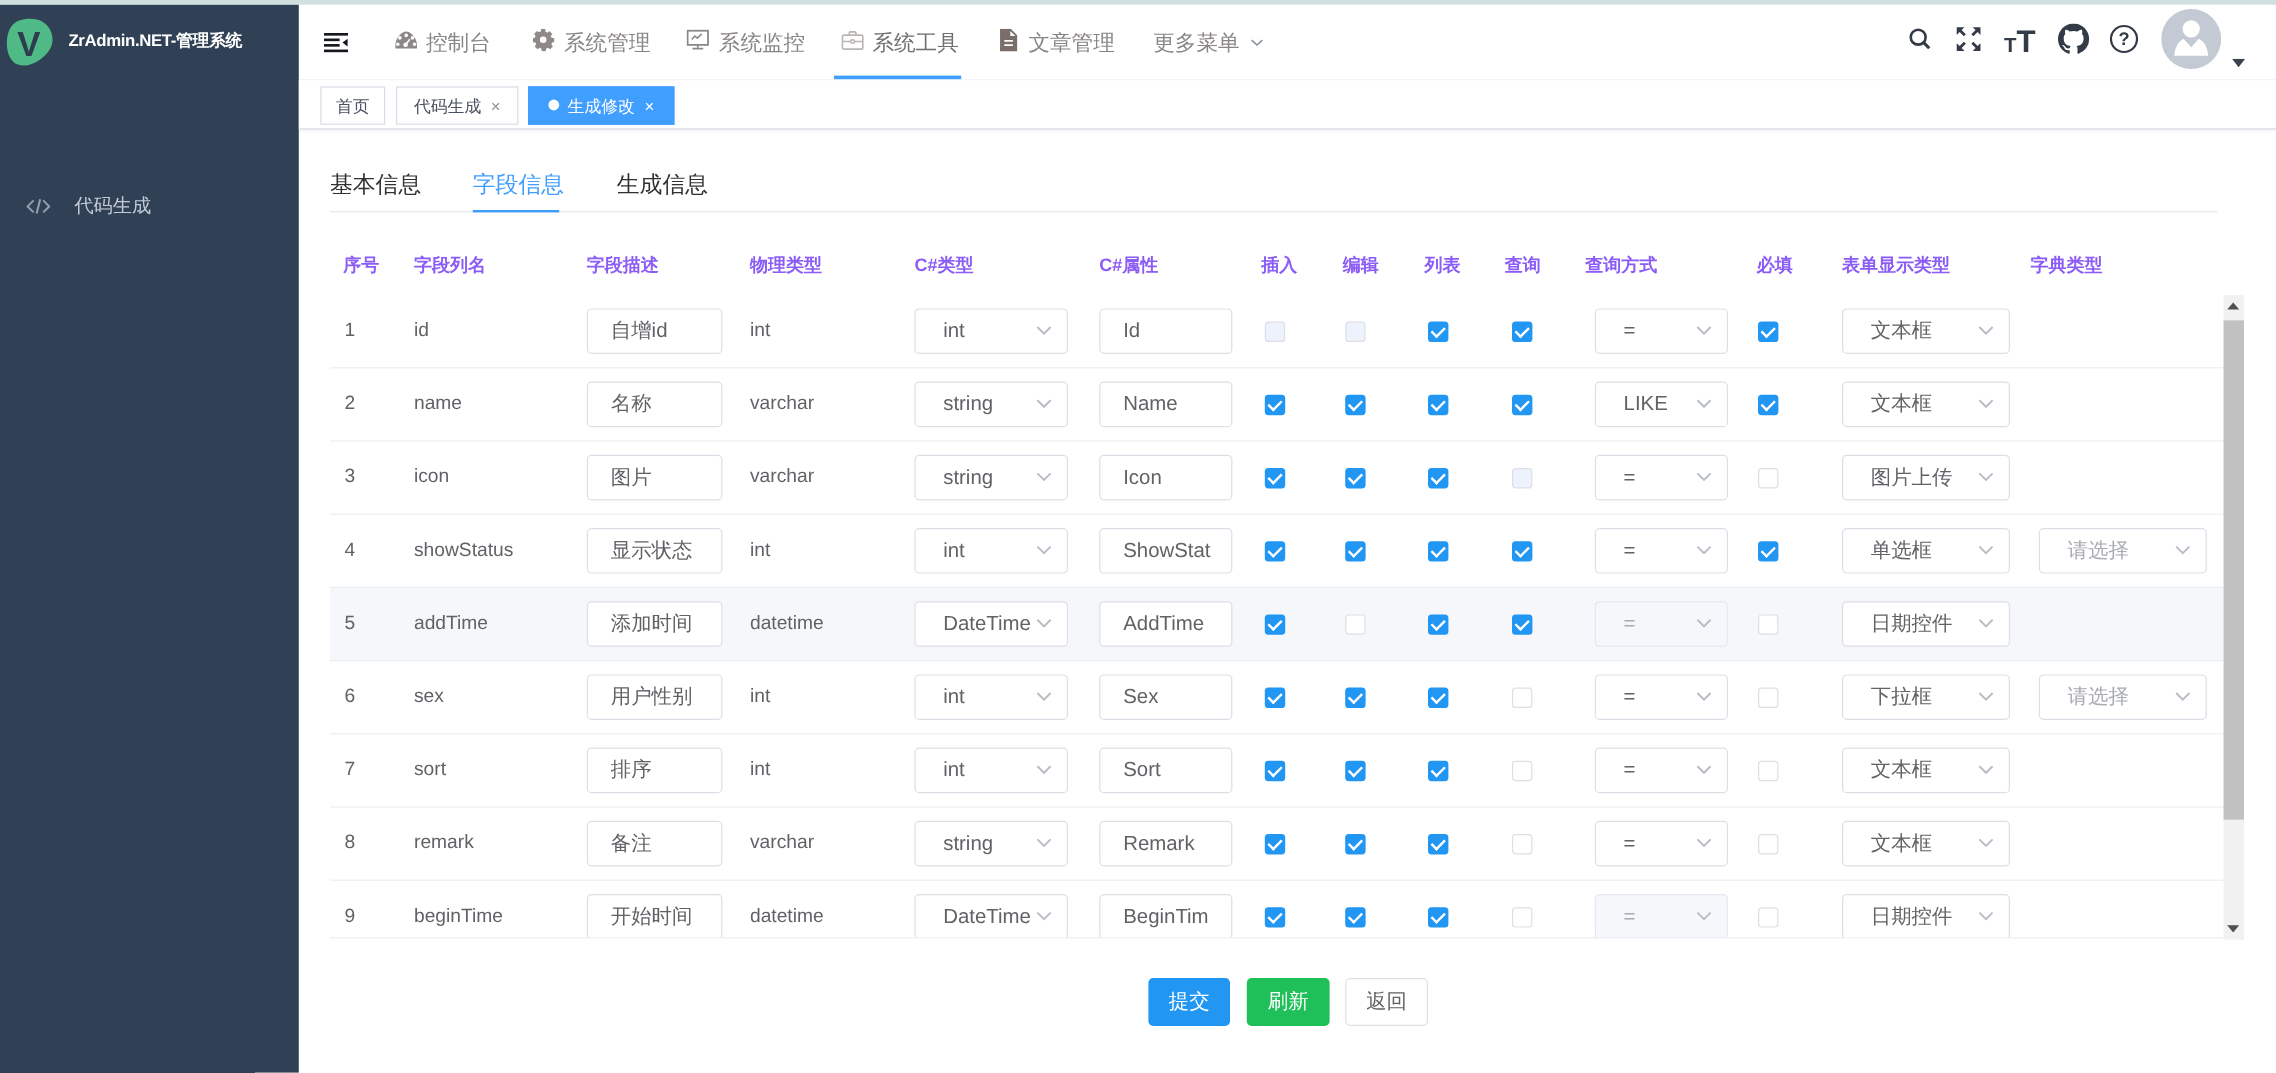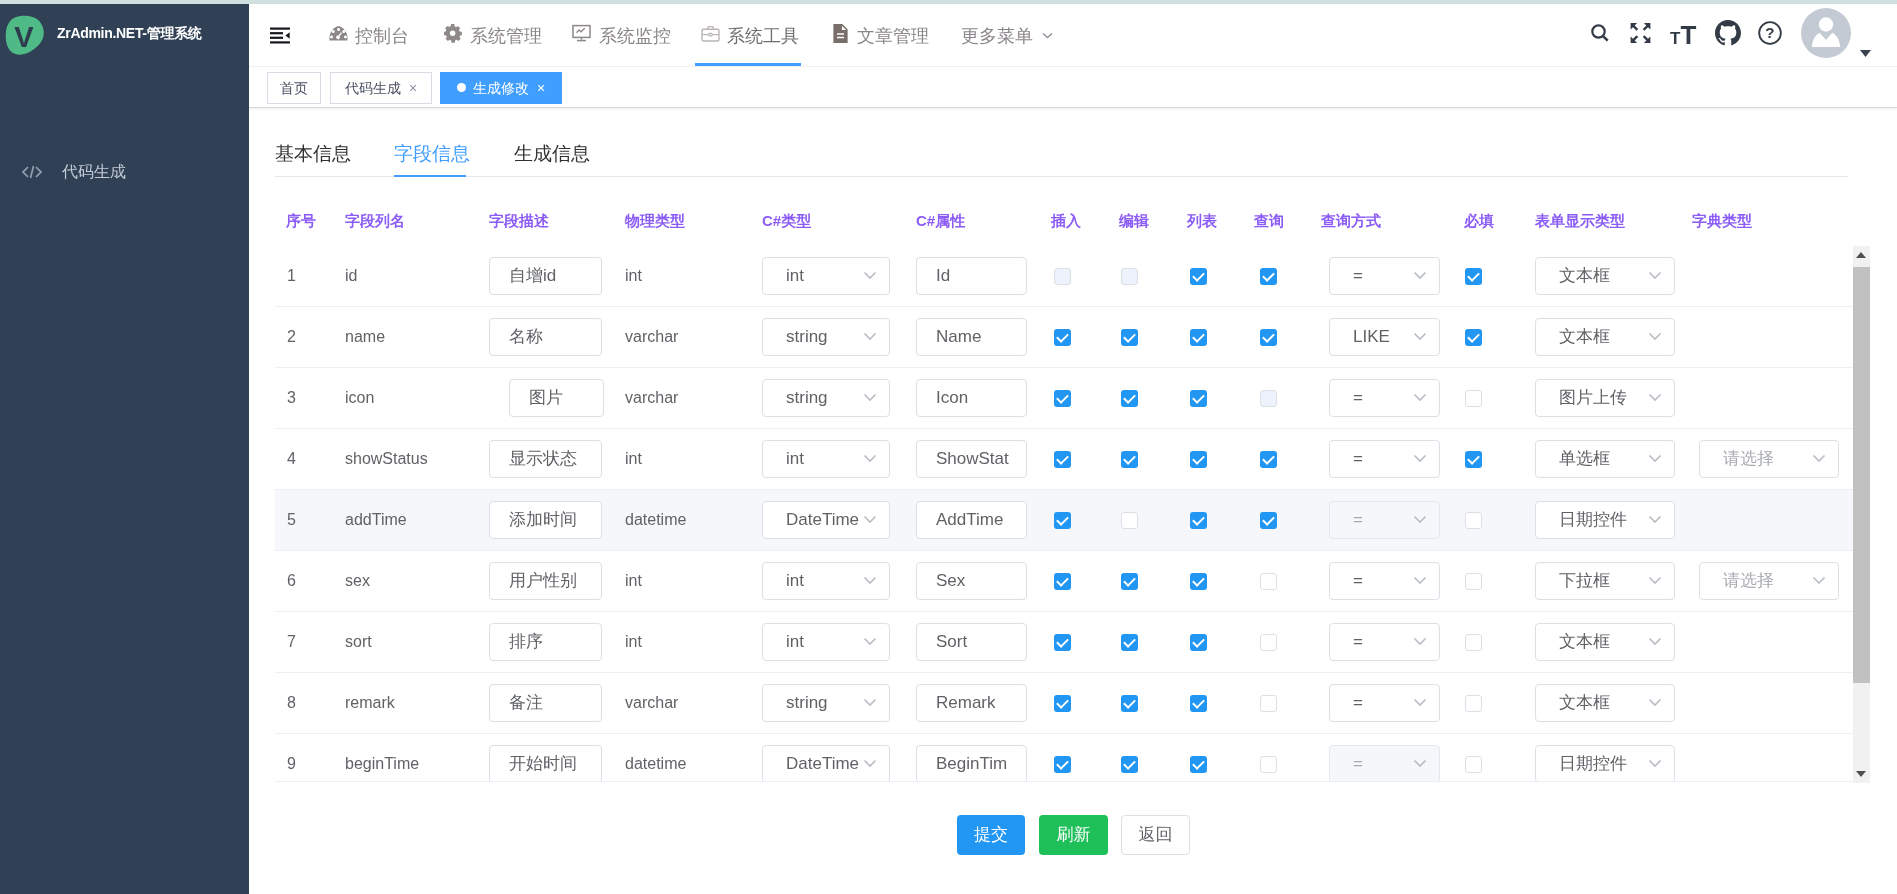--- a/index.html
+++ b/index.html
@@ -210,21 +210,21 @@
             <path fill="none" stroke="#b8bcc4" stroke-width="1.6" d="m1.5 1.5 5.5 5.5 5.5-5.5"></path>
           </svg></div>
   <div class="cb on" style="left:1190px;"></div>
   <div class="sel" style="left:1260px;width:140px;">文本框<svg width="14" height="9" viewBox="0 0 14 9">
             <path fill="none" stroke="#b8bcc4" stroke-width="1.6" d="m1.5 1.5 5.5 5.5 5.5-5.5"></path>
           </svg></div>
 </div>
 <div class="trow" style="top:122px;">
   <div class="cell" style="left:12px;">3</div>
   <div class="cell" style="left:70px;">icon</div>
-  <div class="inp" style="left:214px;width:95px;margin-left:20px;">图片</div>
+  <div class="inp" style="left:214px;width:113px;">图片</div>
   <div class="cell" style="left:350px;">varchar</div>
   <div class="sel" style="left:487px;width:128px;">string<svg width="14" height="9" viewBox="0 0 14 9">
             <path fill="none" stroke="#b8bcc4" stroke-width="1.6" d="m1.5 1.5 5.5 5.5 5.5-5.5"></path>
           </svg></div>
   <div class="inp" style="left:641px;width:111px;">Icon</div>
   <div class="cb on" style="left:779px;"></div>
   <div class="cb on" style="left:846px;"></div>
   <div class="cb on" style="left:915px;"></div>
   <div class="cb dis" style="left:985px;"></div>
   <div class="sel" style="left:1054px;width:111px;">=<svg width="14" height="9" viewBox="0 0 14 9">

